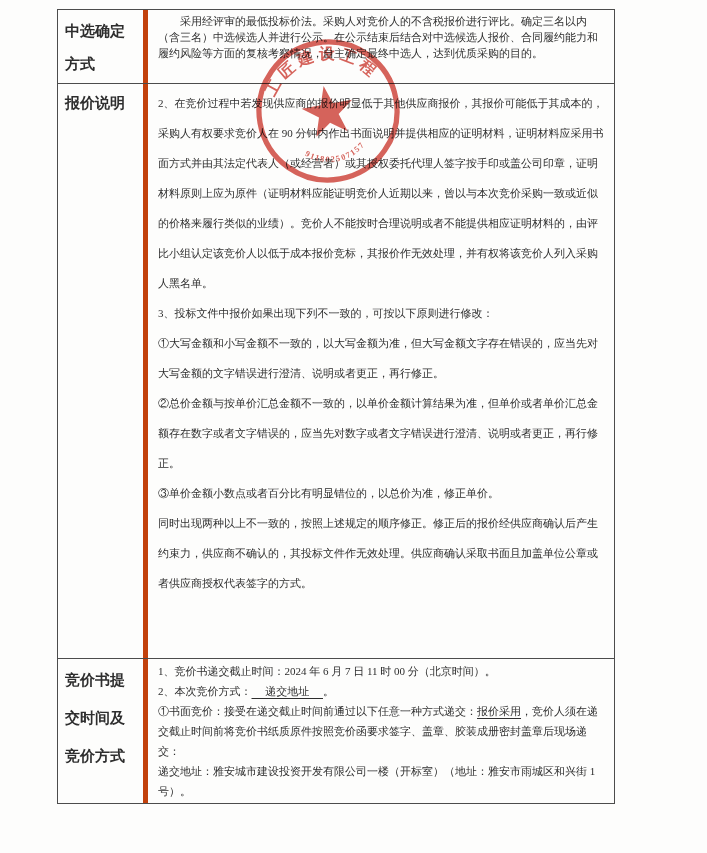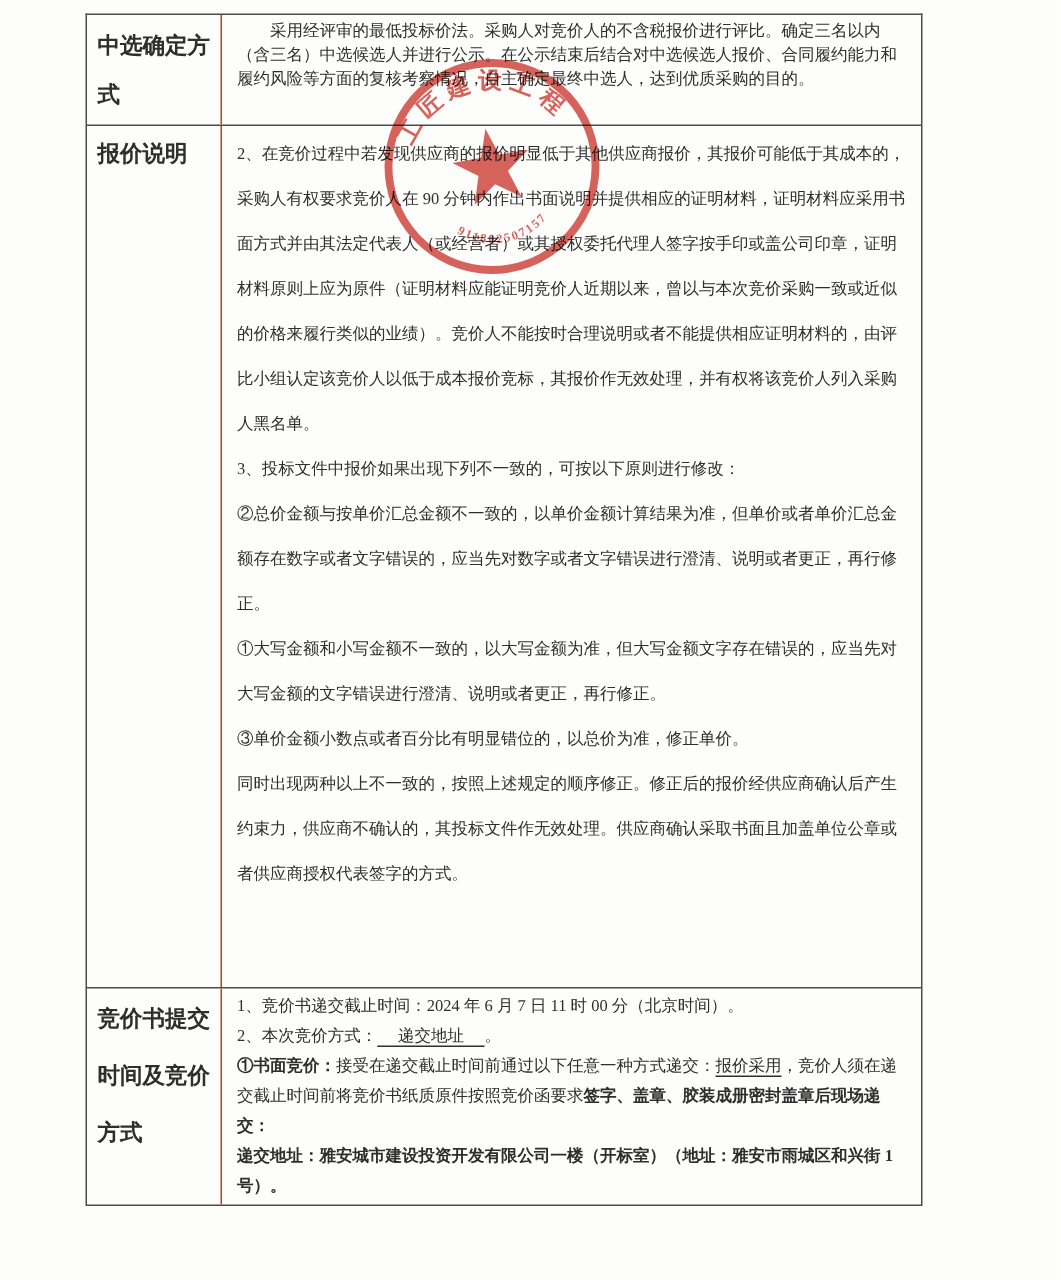--- a/index.html
+++ b/index.html
@@ -11,34 +11,34 @@
   .page{position:absolute;inset:0;background:#fdfdfc;}
   
   .tbl{
     position:absolute;left:57px;top:9px;width:556px;
     border:1px solid #4c4c4c;border-bottom:none;
     background:transparent;
   }
   .row{display:flex;border-bottom:1px solid #4c4c4c;align-items:stretch;}
   .label-cell{
     width:90px;box-sizing:border-box;flex:none;
-    border-right:1px solid #c2410c;
+    border-right:5px solid #c2410c;
     padding:4px 4px 2px 7px;
     font-weight:bold;font-size:15px;line-height:30px;
     word-break:break-all;
   }
   .content-cell{
     flex:1;box-sizing:border-box;min-width:0;
     padding:2px 8px 2px 10px;
     font-size:11px;line-height:20px;
     word-break:break-all;
   }
   .para{margin:0;}
   .indent{text-indent:2em;}
-  .b{font-weight:bold;}
+  .b{font-weight:normal;}
   .u{text-decoration:underline;text-underline-offset:3px;}
   
   .row-winner-determination-method{min-height:66px;}
   .row-winner-determination-method .label-cell{line-height:33px;padding-top:5px;}
   .row-winner-determination-method .content-cell{line-height:16px;padding-top:3px;}
   .row-quotation-notes{min-height:574px;}
   .row-quotation-notes .label-cell{line-height:22px;padding-top:8px;}
   .row-quotation-notes .content-cell{line-height:30px;padding-top:4px;}
   .row-bid-submission{min-height:120px;}
   .row-bid-submission .label-cell{line-height:38px;padding-top:2px;}
@@ -62,22 +62,22 @@
         <div class="label-cell">中选确定方式</div>
         <div class="content-cell">
           <p class="para indent"><span>采用经评审的最低投标价法。采购人对竞价人的不含税报价进行评比。确定三名以内（含三名）中选候选人并进行公示。在公示结束后结合对中选候选人报价、合同履约能力和履约风险等方面的复核考察情况，自主确定最终中选人，达到优质采购的目的。</span></p>
         </div>
       </div>
       <div class="row row-quotation-notes">
         <div class="label-cell">报价说明</div>
         <div class="content-cell">
           <p class="para"><span>2、在竞价过程中若发现供应商的报价明显低于其他供应商报价，其报价可能低于其成本的，采购人有权要求竞价人在 90 分钟内作出书面说明并提供相应的证明材料，证明材料应采用书面方式并由其法定代表人（或经营者）或其授权委托代理人签字按手印或盖公司印章，证明材料原则上应为原件（证明材料应能证明竞价人近期以来，曾以与本次竞价采购一致或近似的价格来履行类似的业绩）。竞价人不能按时合理说明或者不能提供相应证明材料的，由评比小组认定该竞价人以低于成本报价竞标，其报价作无效处理，并有权将该竞价人列入采购人黑名单。</span></p>
           <p class="para"><span>3、投标文件中报价如果出现下列不一致的，可按以下原则进行修改：</span></p>
+          <p class="para"><span>①大写金额和小写金额不一致的，以大写金额为准，但大写金额文字存在错误的，应当先对大写金额的文字错误进行澄清、说明或者更正，再行修正。</span></p>
           <p class="para"><span>②总价金额与按单价汇总金额不一致的，以单价金额计算结果为准，但单价或者单价汇总金额存在数字或者文字错误的，应当先对数字或者文字错误进行澄清、说明或者更正，再行修正。</span></p>
-          <p class="para"><span>①大写金额和小写金额不一致的，以大写金额为准，但大写金额文字存在错误的，应当先对大写金额的文字错误进行澄清、说明或者更正，再行修正。</span></p>
           <p class="para"><span>③单价金额小数点或者百分比有明显错位的，以总价为准，修正单价。</span></p>
           <p class="para"><span>同时出现两种以上不一致的，按照上述规定的顺序修正。修正后的报价经供应商确认后产生约束力，供应商不确认的，其投标文件作无效处理。供应商确认采取书面且加盖单位公章或者供应商授权代表签字的方式。</span></p>
         </div>
       </div>
       <div class="row row-bid-submission">
         <div class="label-cell">竞价书提交时间及竞价方式</div>
         <div class="content-cell">
           <p class="para"><span>1、竞价书递交截止时间：2024 年 6 月 7 日 11 时 00 分（北京时间）。</span></p>
           <p class="para"><span>2、本次竞价方式：</span><span class="u">　 递交地址 　</span><span>。</span></p>
           <p class="para"><span class="b">①书面竞价：</span><span>接受在递交截止时间前通过以下任意一种方式递交：</span><span class="u">报价采用</span><span>，竞价人须在递交截止时间前将竞价书纸质原件按照竞价函要求</span><span class="b">签字、盖章、胶装成册密封盖章后现场递交：</span></p>

